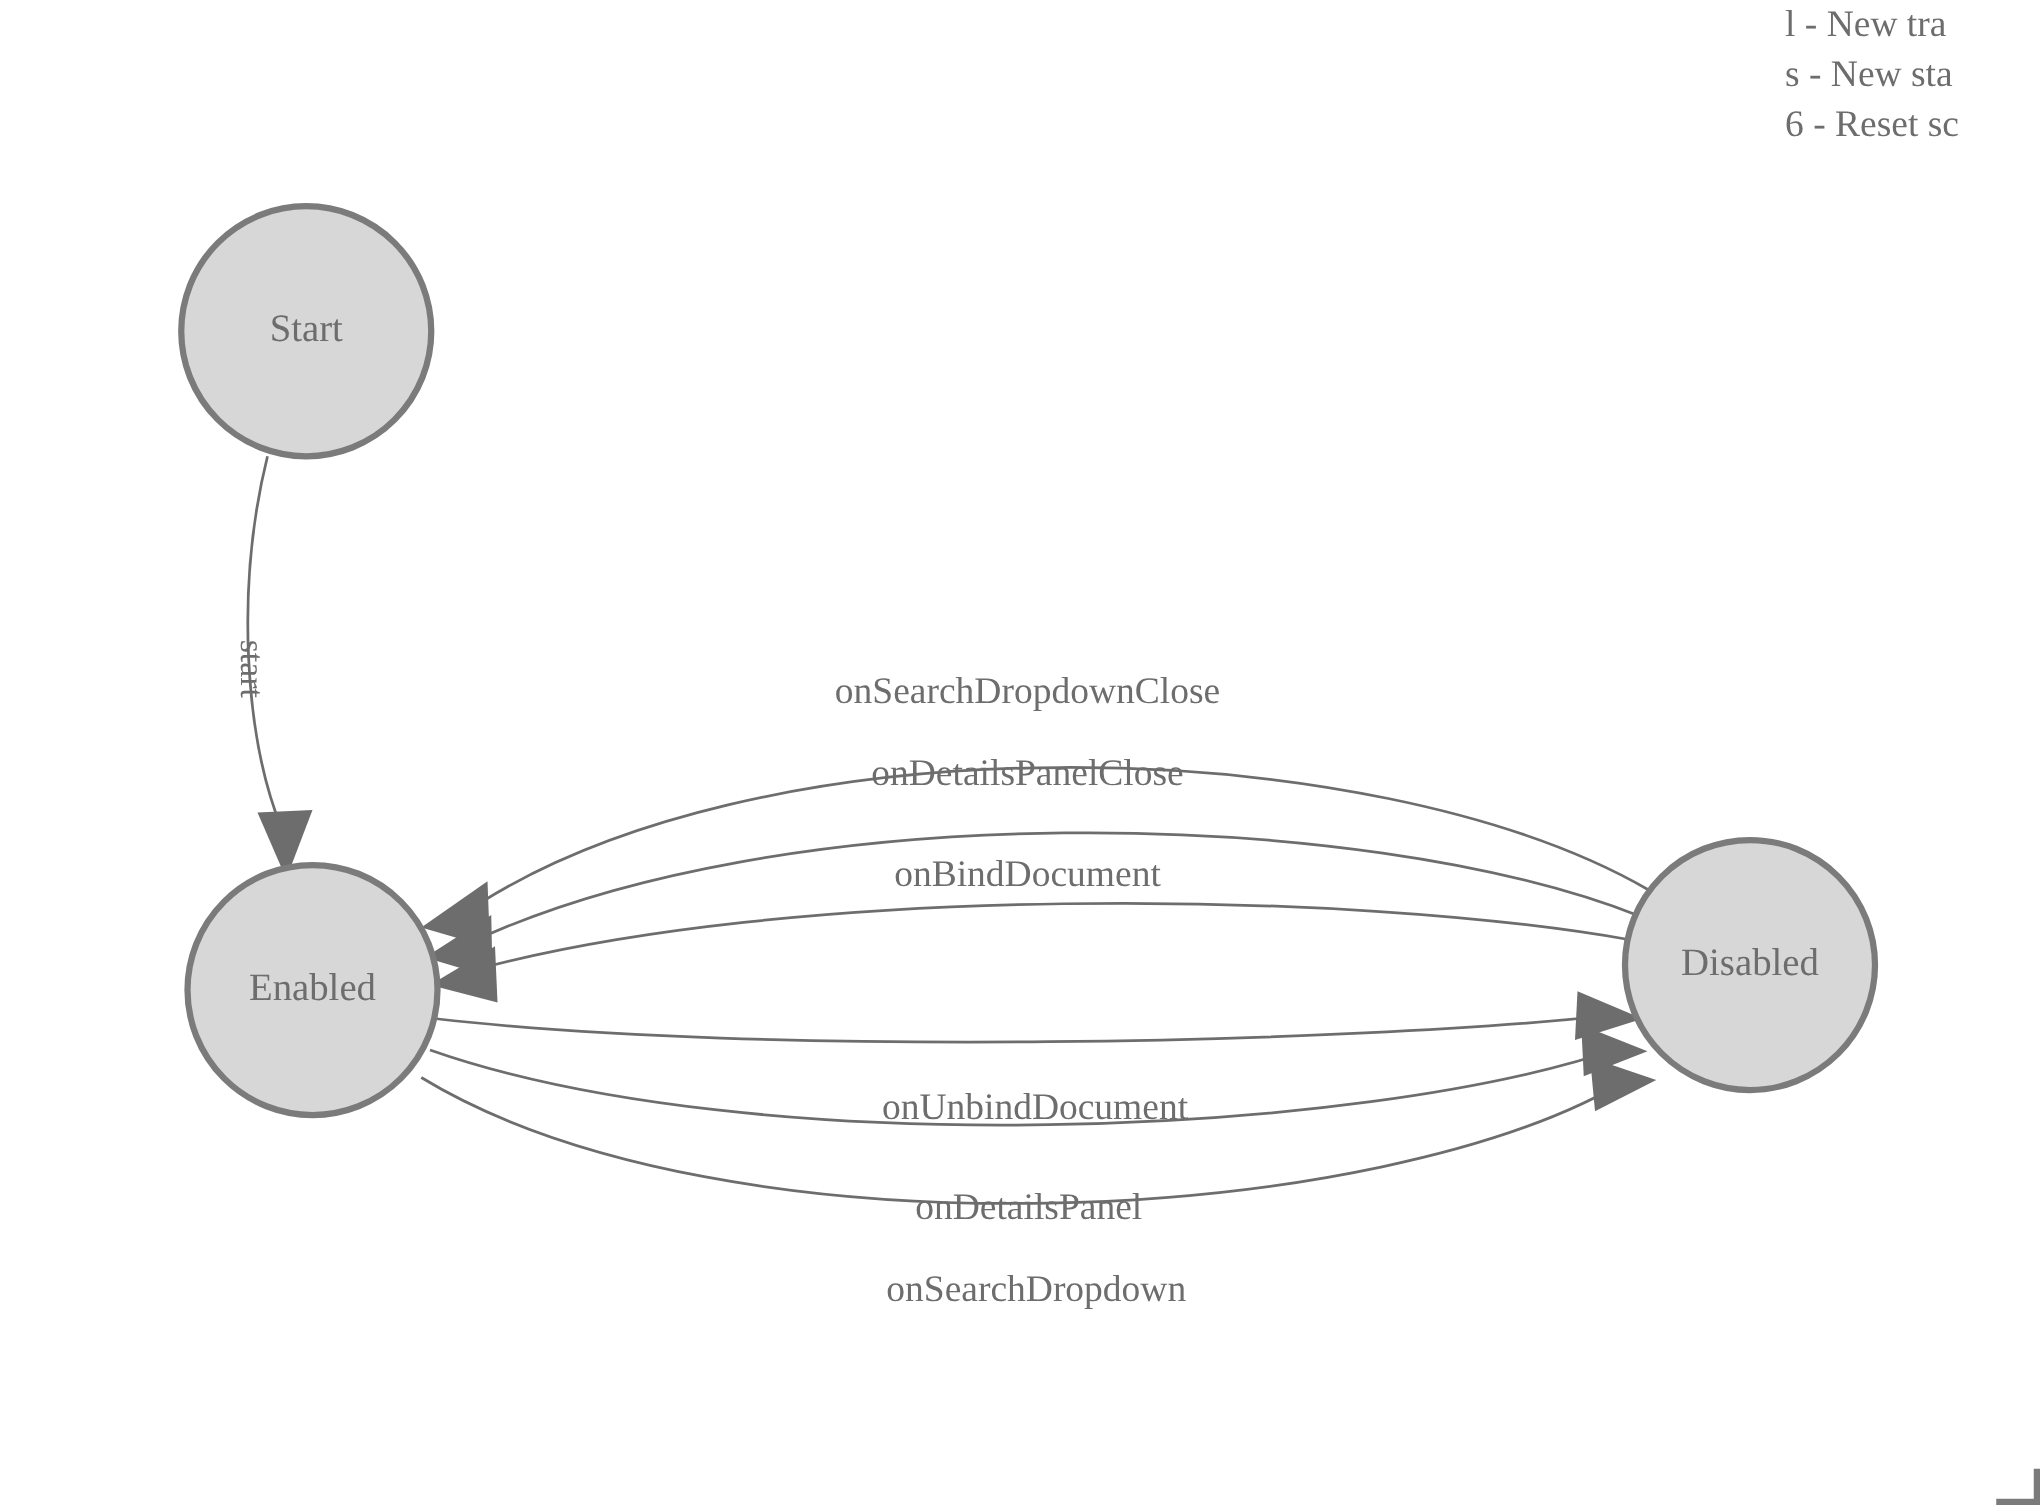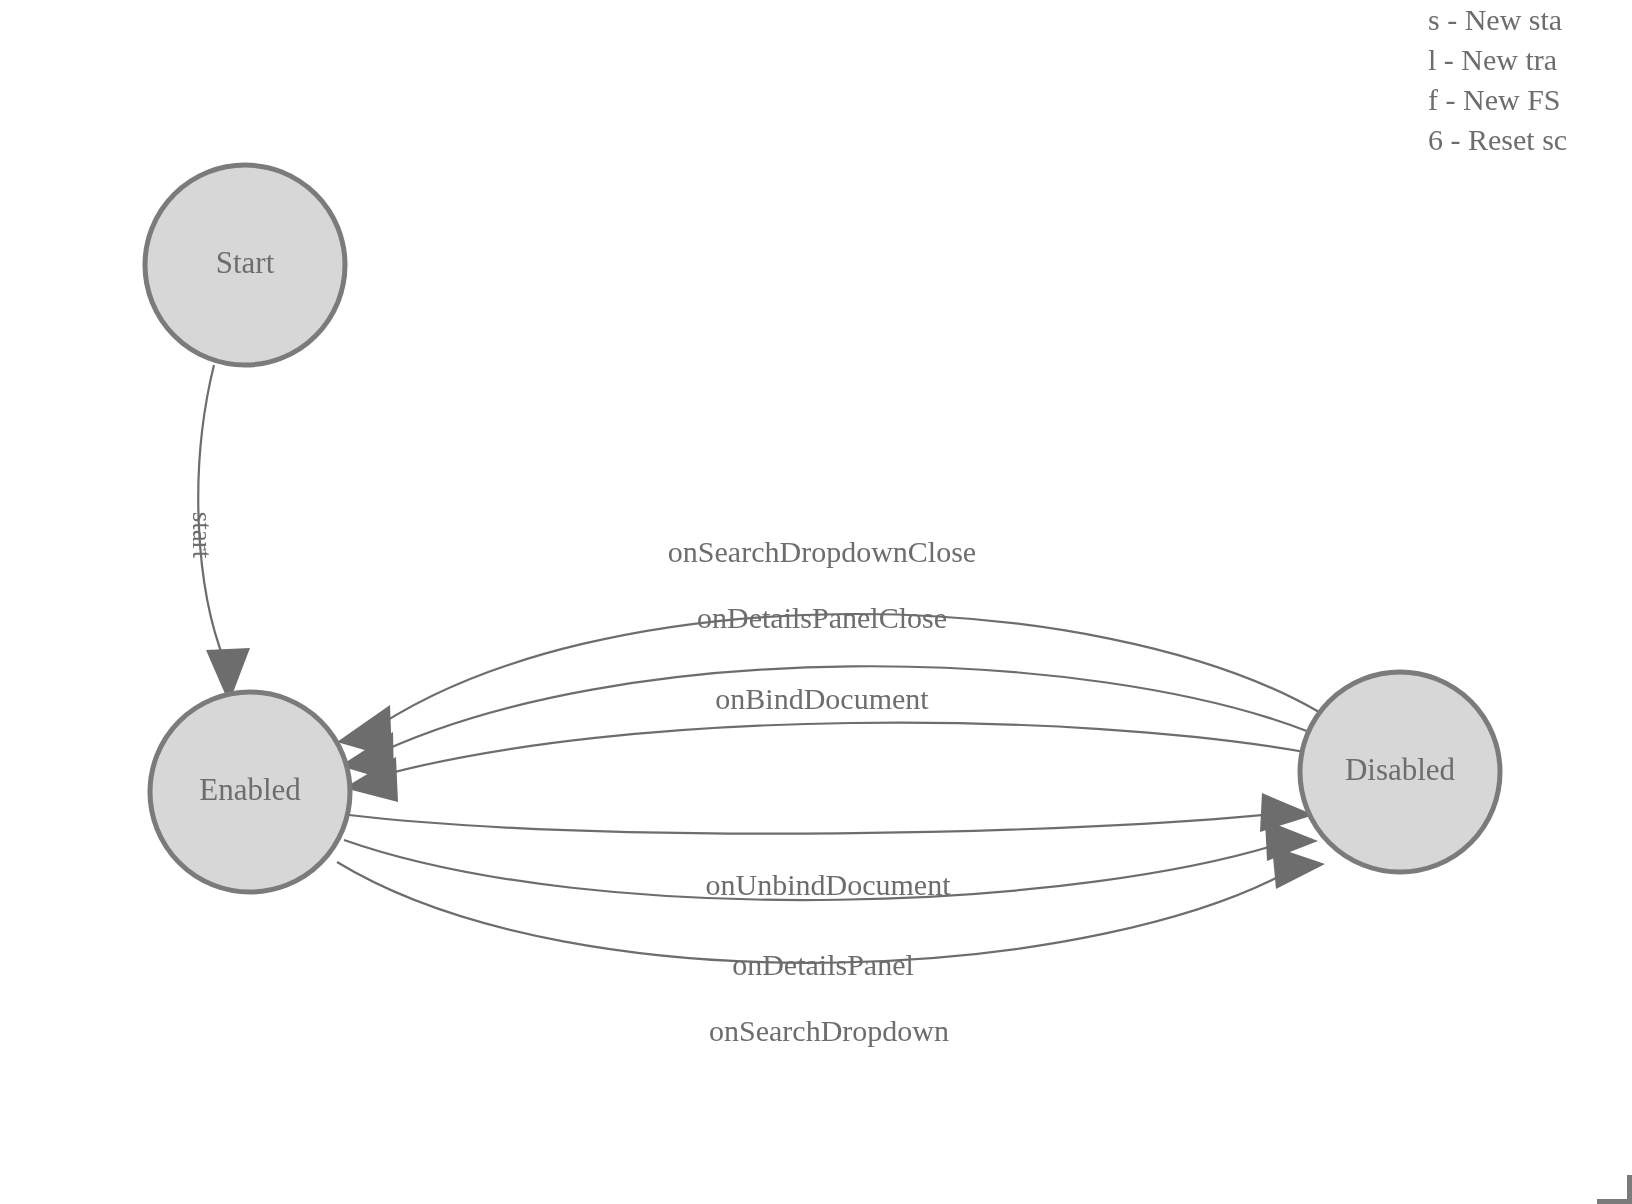--- a/index.html
+++ b/index.html
@@ -152,21 +152,20 @@
 
     <text class="edge-label" x="828" y="895">onUnbindDocument</text>
 
     <text class="edge-label" x="823" y="975">onDetailsPanel</text>
 
     <text class="edge-label" x="829" y="1041">onSearchDropdown</text>
 
   </svg>
 
   <div class="help-overlay">
+    <div class="help-line">l - New tra</div>
     <div class="help-line">s - New sta</div>
-    <div class="help-line">l - New tra</div>
-    <div class="help-line">f - New FS</div>
     <div class="help-line">6 - Reset sc</div>
   </div>
 
   <div class="corner-mark"></div>
 
 </div>
 
 </body></html>

